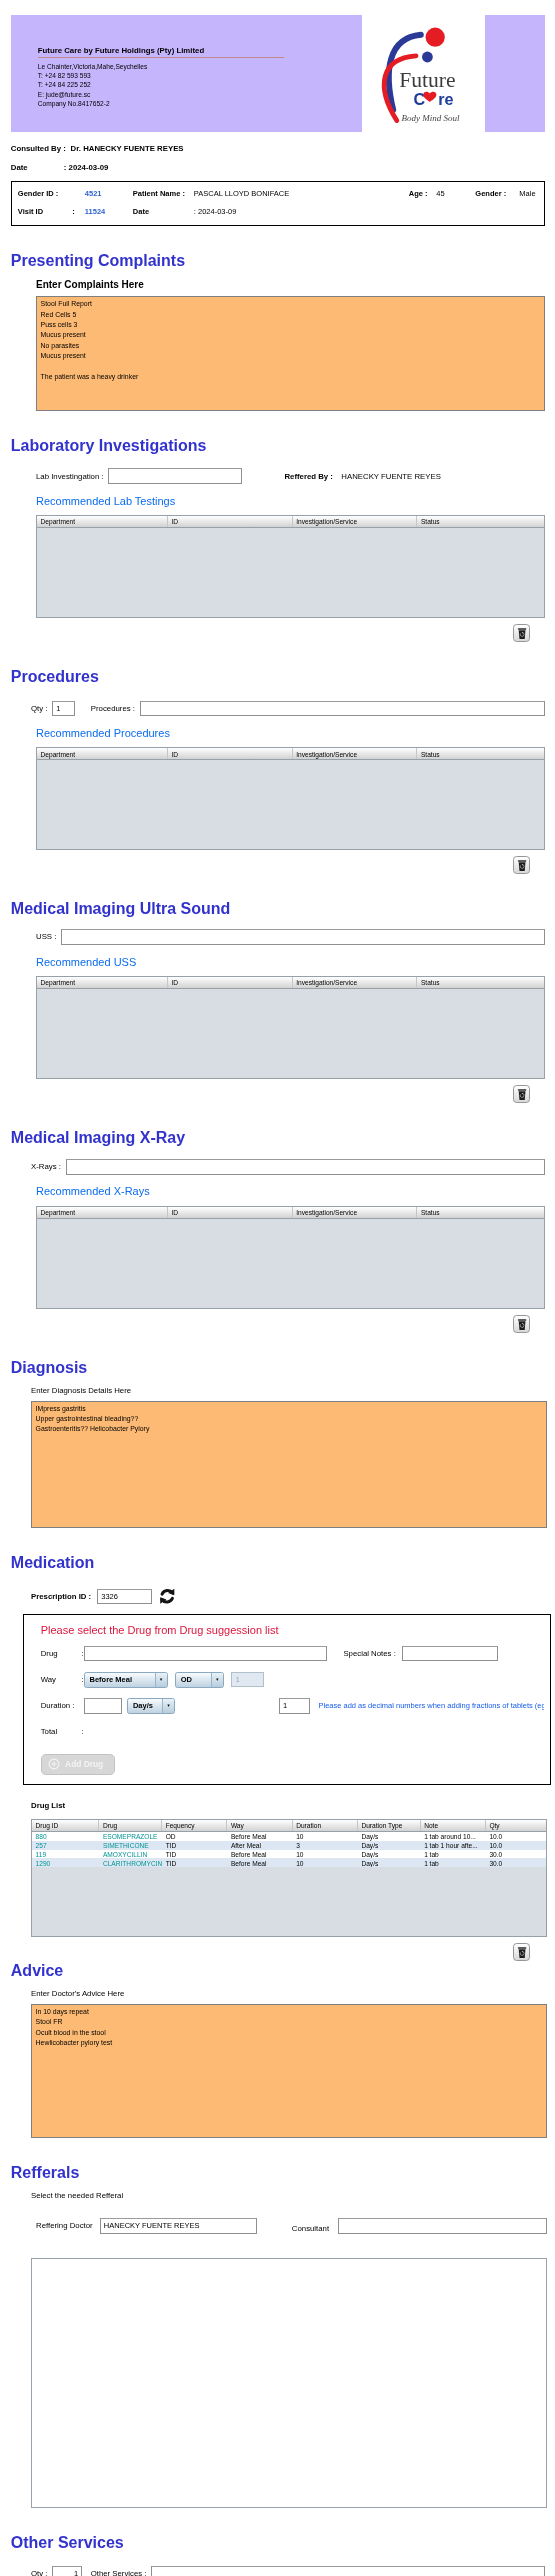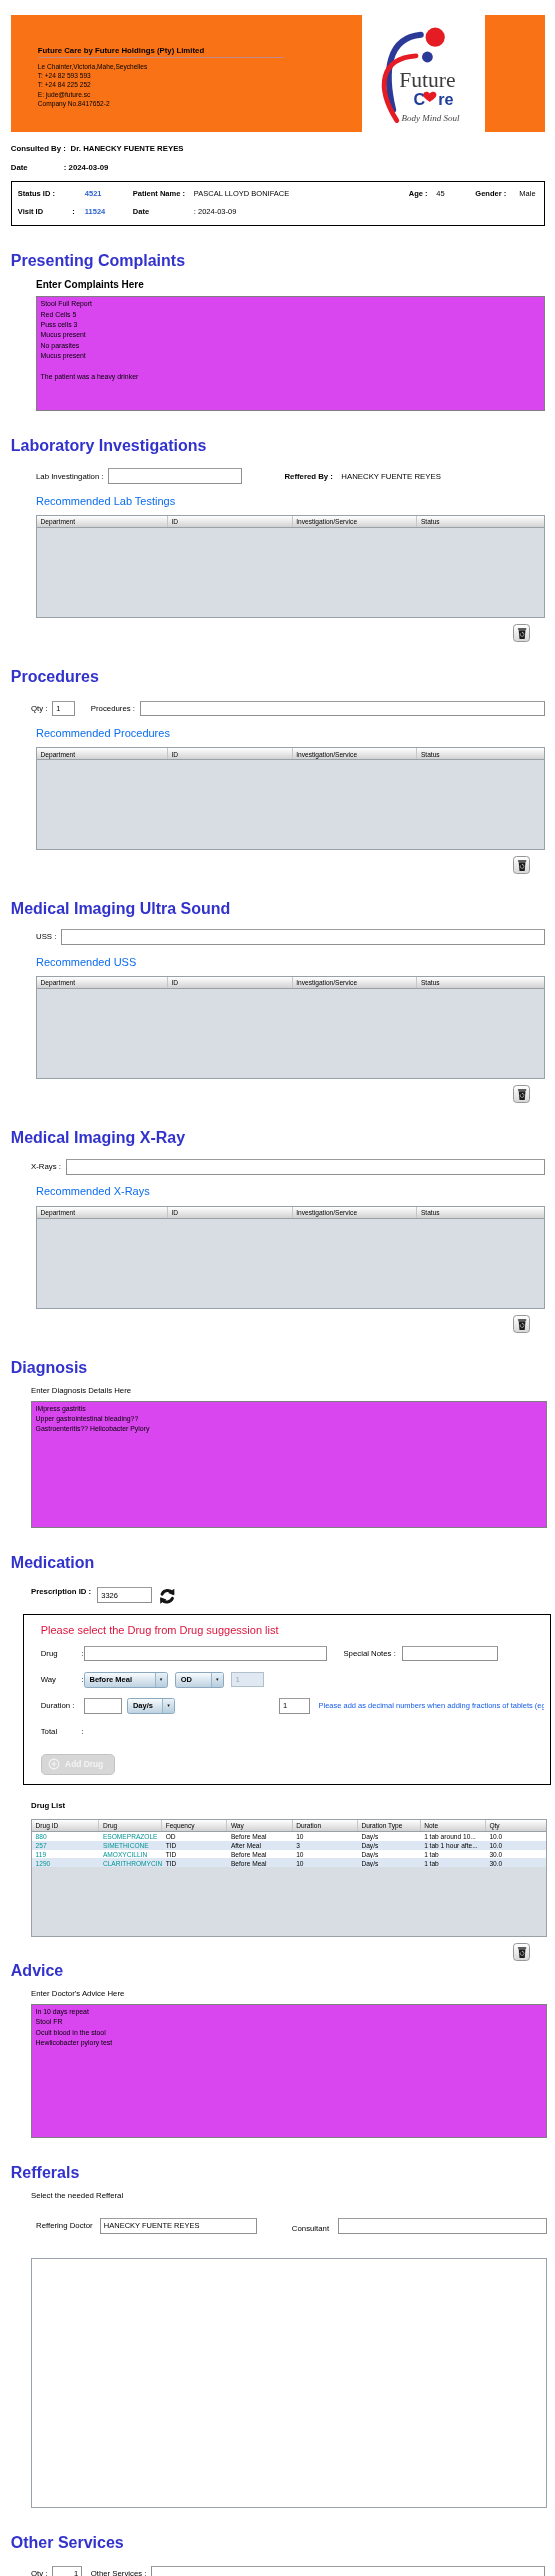--- a/index.html
+++ b/index.html
@@ -3,21 +3,21 @@
 <meta charset="utf-8">
 <style>
   * { box-sizing: border-box; }
   html,body { margin:0; padding:0; }
   body {
     width: 556px; background:#fff; color:#000;
     font-family:"Liberation Sans", sans-serif;
   }
 
   
-  .letterhead { position:relative; margin:15px 10.8px 0; height:117px; background:#f97316; }
+  .letterhead { position:relative; margin:15px 10.8px 0; height:117px; background:#c4b5fd; }
   .lh-text { position:absolute; left:27px; top:31px; }
   .lh-name { font-size:7.8px; font-weight:bold; padding-bottom:1.8px; border-bottom:1.2px solid #c08a8a; width:246px; }
   .lh-line { font-size:6.6px; line-height:1.4; }
   .lh-line.first { margin-top:4.2px; }
   .logo-box { position:absolute; top:0; right:60px; width:123px; height:117px; background:#fff; }
 
   
   .consulted { margin:12px 0 0 10.8px; font-size:7.8px; font-weight:bold; display:flex; gap:4.8px; }
   .dateline  { margin:10.2px 0 0 10.8px; font-size:7.8px; font-weight:bold; display:flex; }
   .dateline .dl-lbl { width:53px; }
@@ -30,21 +30,21 @@
   .idblue { color:#2e64cf; font-weight:bold; }
   .split-lbl { display:inline-flex; justify-content:space-between; width:57px; font-weight:bold; }
 
   
   .h1 { margin:26px 0 0 10.8px; font-size:16px; font-weight:bold; color:#3232cd; }
 
   .sublabel  { margin:9.6px 0 0 36px; font-size:10px; font-weight:bold; }
   .sublabel2 { margin:9px 0 0 31px; font-size:7.8px; }
 
   textarea.ta {
-    display:block; border:0.6px solid #7f7f7f; background:#d946ef; resize:none;
+    display:block; border:0.6px solid #7f7f7f; background:#fdba74; resize:none;
     font-family:inherit; font-size:6.9px; line-height:1.5; padding:1.8px 3.6px; color:#000;
   }
   .ta-complaints { margin:6px 10.8px 0 36px; width:509px; height:115px; }
   .ta-diag      { margin:6px 9px 0 31px; width:516px; height:127px; }
   .ta-advice    { margin:6px 9px 0 31px; width:516px; height:134px; }
 
   
   .field-row { display:flex; align-items:center; font-size:7.8px; }
   .tb { height:15.5px; border:0.6px solid #8f8f8f; border-top:1.2px solid #9b9b9b; background:#fff;
         font-family:inherit; font-size:7.5px; padding:0 3px; }
@@ -69,21 +69,21 @@
 
   
   .qty-row { margin:14.3px 10.8px 0 31px; }
   .qty-input { width:23px; margin-left:4.8px; }
   .proc-lbl { margin-left:15.5px; }
   .wide-input { flex:1; margin-left:4.8px; }
   .uss-row  { margin:10.8px 10.8px 0 36px;justify-content:space-between; }
   .xray-row { margin:12px 10.8px 0 31px; }
 
   
-  .presc-row { margin:15.5px 10.8px 0 31px; display:flex; font-size:7.8px; }
+  .presc-row { margin:15.5px 10.8px 0 31px; display:flex; align-items:center; font-size:7.8px; }
   .presc-input { width:55px; margin-left:6px; }
   .refresh-btn { margin-left:6px; background:none; border:none; padding:0; cursor:pointer; display:flex; }
   .med-box { margin:8.4px 5.4px 0 23px; border:1.8px solid #000; padding:4.8px 0 9.6px; }
   .warn { color:#dc143c; font-size:11px; margin:3.6px 0 0 16.7px; }
   .med-row { display:flex; align-items:center; margin:10.2px 6px 0 16.7px; font-size:7.8px; }
   .split-72 { display:inline-flex; justify-content:space-between; width:43px; }
   .drug-input { width:243px; }
   .sn-lbl { margin-left:16.7px; }
   .sn-input { width:96px; margin-left:6px; }
   .combo { display:inline-flex; align-items:center; justify-content:space-between; height:16px;
@@ -160,21 +160,21 @@
   <span>Consulted By :</span>
   <span>Dr.  HANECKY FUENTE REYES</span>
 </div>
 <div class="dateline">
   <span class="dl-lbl">Date</span>
   <span>: 2024-03-09</span>
 </div>
 
 <div class="patient-box">
   <div class="p-row1">
-    <span class="bold">Status ID :</span>
+    <span class="bold">Gender ID :</span>
     <span class="idblue">4521</span>
     <span class="bold">Patient Name :</span>
     <span>PASCAL LLOYD BONIFACE</span>
     <span class="bold">Age :</span>
     <span>45</span>
     <span class="bold">Gender :</span>
     <span>Male</span>
   </div>
   <div class="p-row2">
     <span class="split-lbl">

